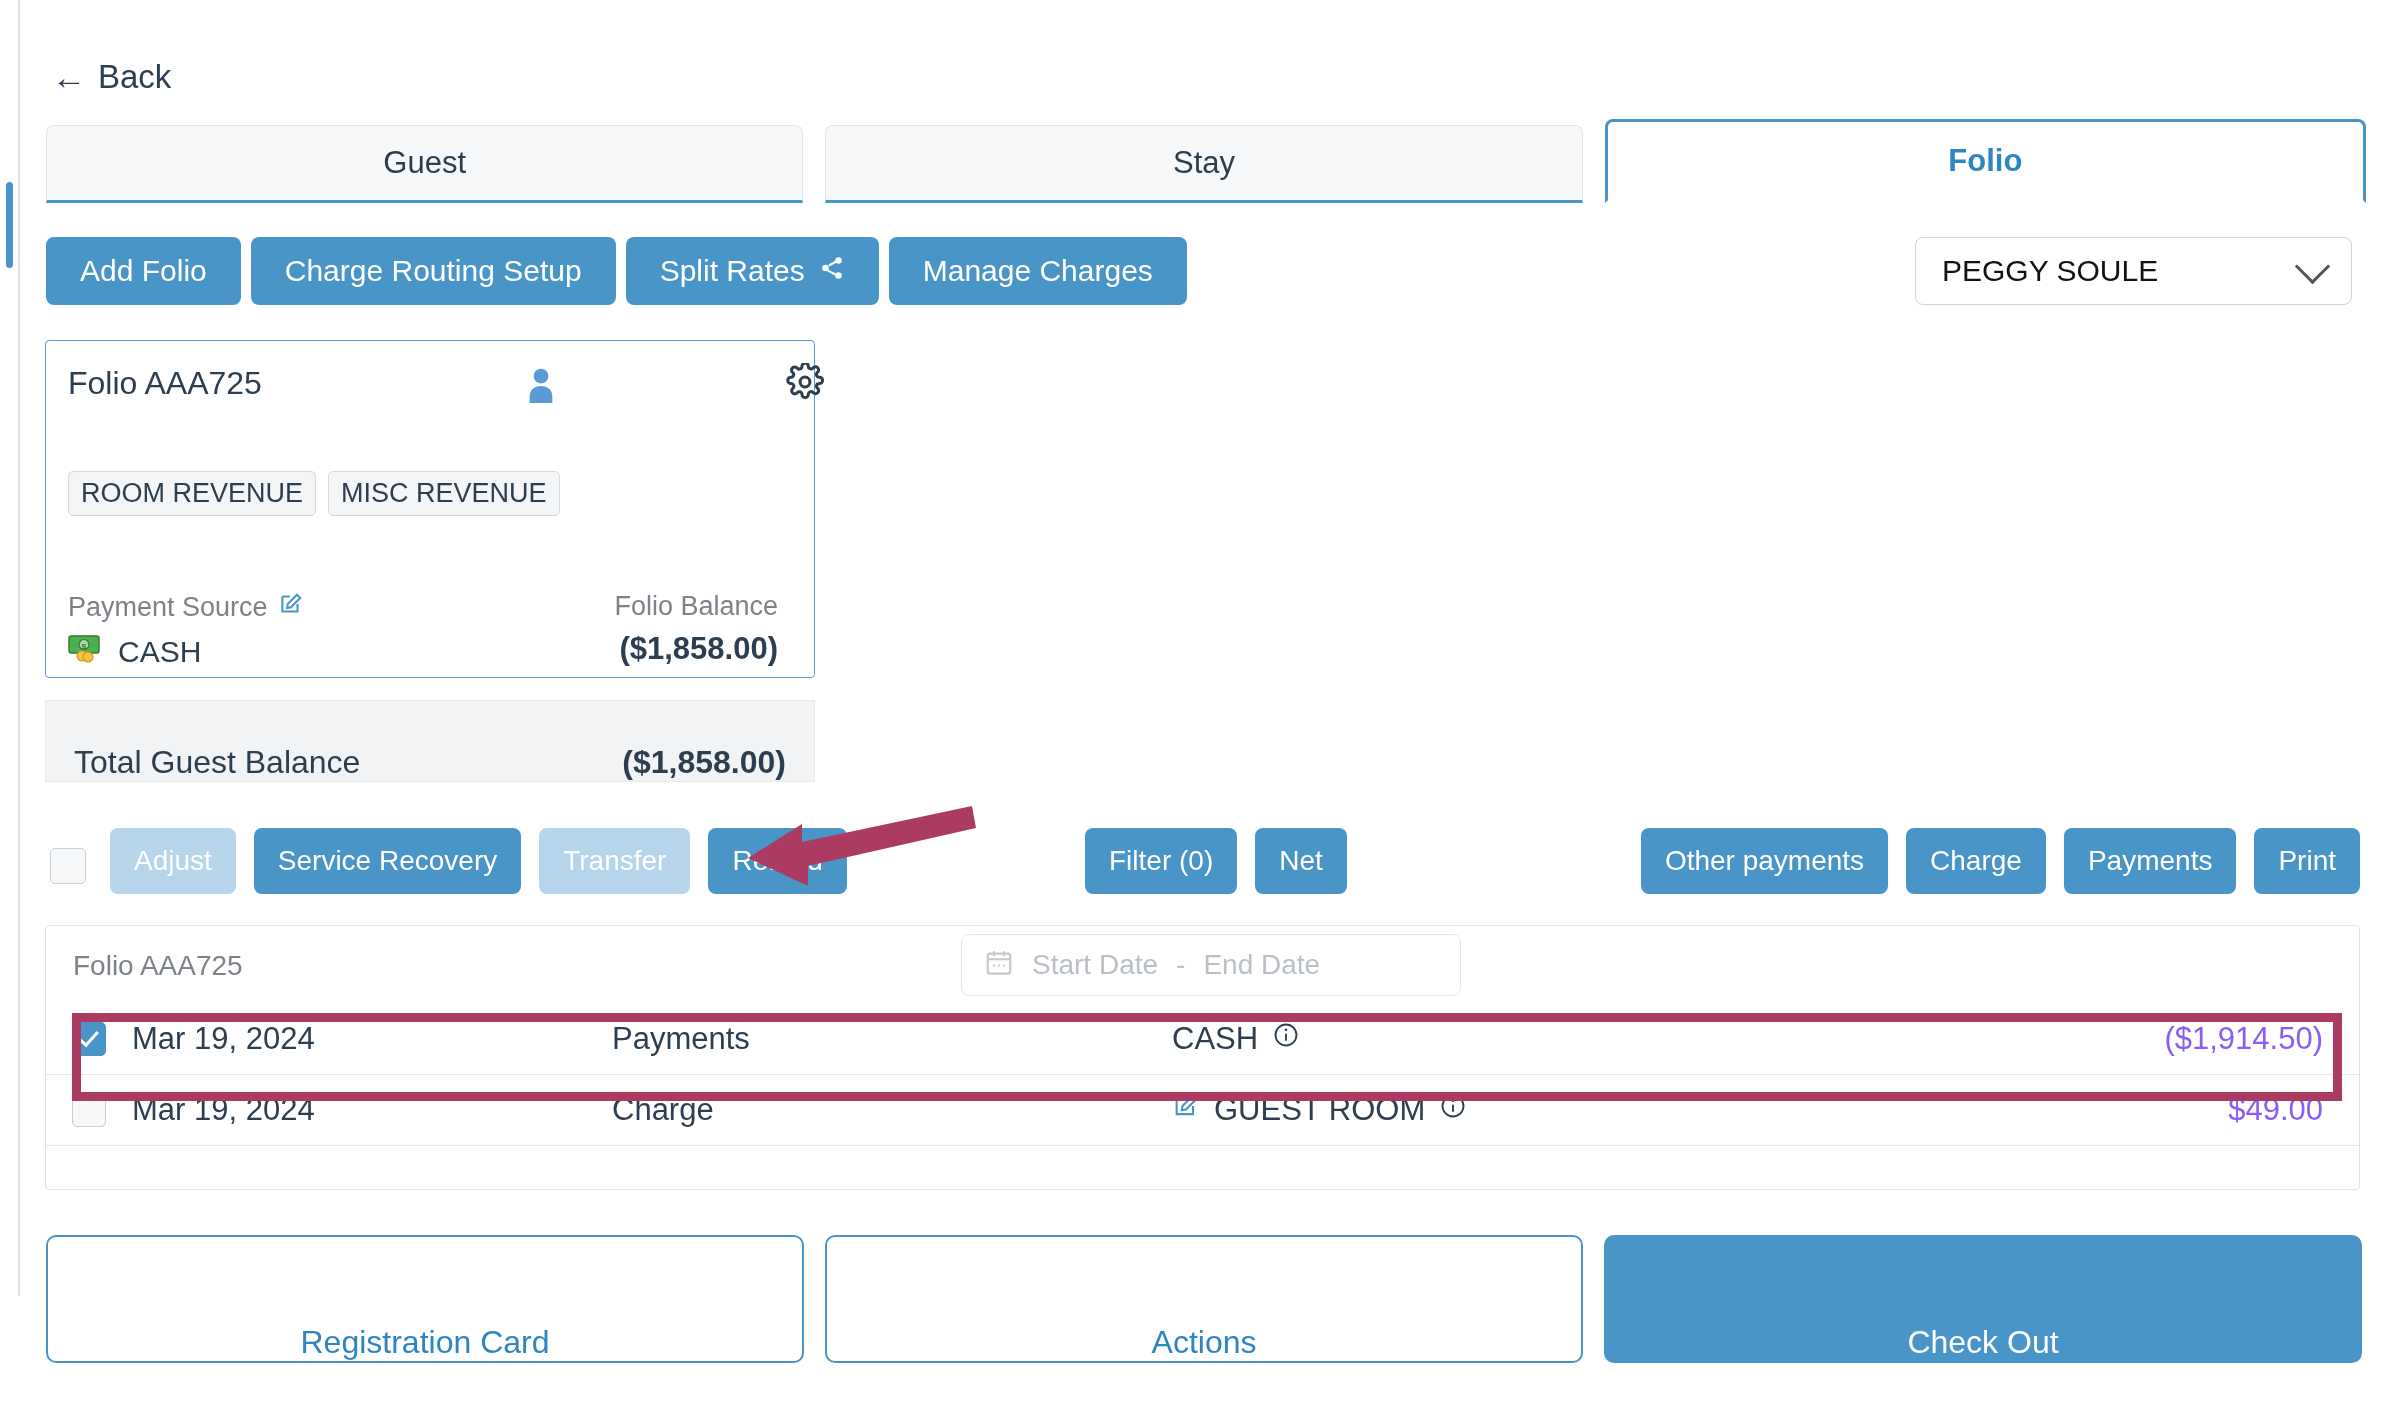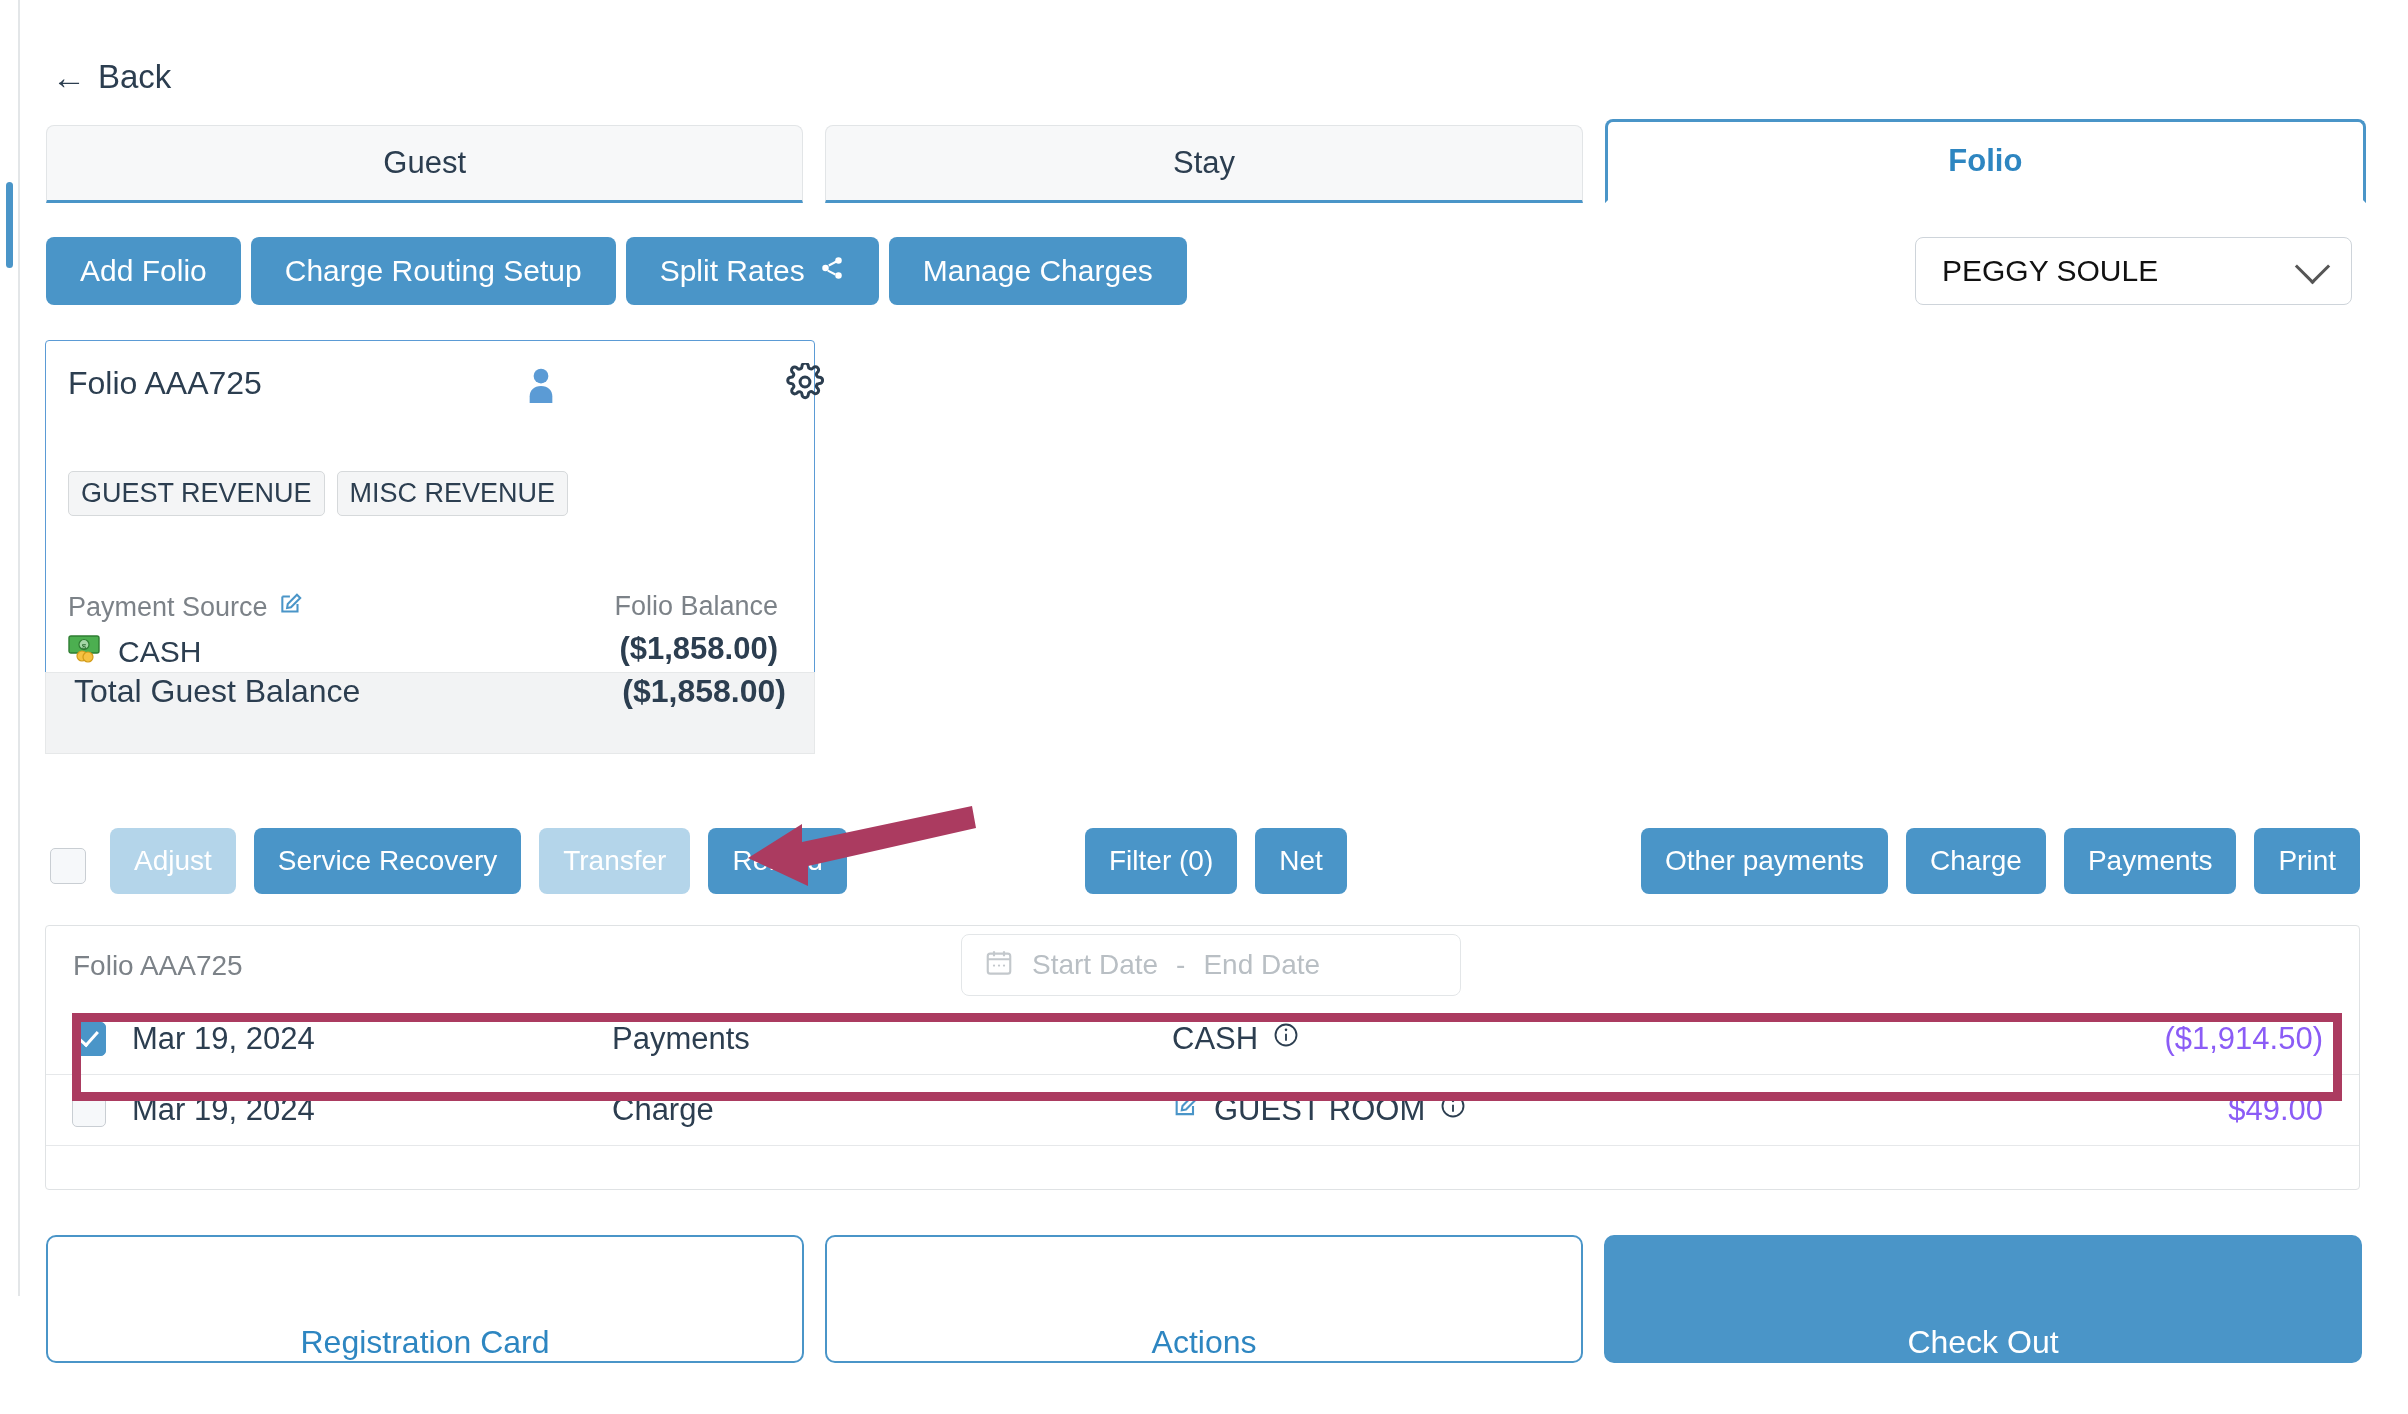--- a/index.html
+++ b/index.html
@@ -52,23 +52,23 @@
   .fc-gear{position:absolute;left:740px;top:22px;cursor:pointer;}
   .fc-tags{position:absolute;left:22px;top:130px;display:flex;gap:12px;}
   .tag{border:1px solid #d6d9db;border-radius:5px;background:#f4f5f6;
        font-size:27px;color:#2c3e50;padding:6px 12px;}
   .fc-paysrc-label{position:absolute;left:22px;top:250px;font-size:27px;color:#7c8288;display:flex;align-items:center;gap:10px;}
   .fc-paysrc-val{position:absolute;left:22px;top:292px;display:flex;align-items:center;gap:14px;font-size:30px;color:#2c3e50;}
   .fc-bal-label{position:absolute;right:36px;top:250px;font-size:27px;color:#7c8288;}
   .fc-bal-val{position:absolute;right:36px;top:290px;font-size:31px;font-weight:bold;color:#2c3e50;}
 
   
-  .total-bar{position:absolute;left:45px;top:672px;width:770px;height:82px;
+  .total-bar{position:absolute;left:45px;top:700px;width:770px;height:82px;
      background:#f2f3f4;border:1px solid #e6e8e9;box-sizing:border-box;
-     display:flex;align-items:flex-start;justify-content:space-between;padding:0 28px;}
+     display:flex;align-items:flex-end;justify-content:space-between;padding:0 28px;}
   .total-bar .lbl{font-size:32px;color:#2c3e50;}
   .total-bar .val{font-size:32px;font-weight:bold;color:#2c3e50;}
 
   
   .toolbar{position:absolute;left:45px;top:828px;width:2315px;height:76px;}
   .tb-check{position:absolute;left:5px;top:20px;width:34px;height:34px;
        border:1px solid #c9ced3;border-radius:5px;background:#f6f8fa;cursor:pointer;}
   .tb-left{position:absolute;left:65px;top:0;display:flex;gap:18px;}
   .tb-mid{position:absolute;left:1040px;top:0;display:flex;gap:18px;}
   .tb-right{position:absolute;right:0;top:0;display:flex;gap:18px;padding-left:8px;}
@@ -175,21 +175,21 @@
     </div>
 
     <div class="fc-gear">
       <svg width="38" height="38" viewBox="0 0 24 24" fill="none" stroke="#2c3e50" stroke-width="1.9">
         <circle cx="12" cy="12" r="3.1"></circle>
         <path d="M19.4 13.9a1.6 1.6 0 0 0 .3 1.8l.1.1a2 2 0 1 1-2.8 2.8l-.1-.1a1.6 1.6 0 0 0-1.8-.3 1.6 1.6 0 0 0-1 1.5v.2a2 2 0 0 1-4 0v-.1a1.6 1.6 0 0 0-1-1.5 1.6 1.6 0 0 0-1.8.3l-.1.1a2 2 0 1 1-2.8-2.8l.1-.1a1.6 1.6 0 0 0 .3-1.8 1.6 1.6 0 0 0-1.5-1h-.2a2 2 0 0 1 0-4h.1a1.6 1.6 0 0 0 1.5-1 1.6 1.6 0 0 0-.3-1.8l-.1-.1a2 2 0 1 1 2.8-2.8l.1.1a1.6 1.6 0 0 0 1.8.3h.1a1.6 1.6 0 0 0 1-1.5v-.2a2 2 0 0 1 4 0v.1a1.6 1.6 0 0 0 1 1.5 1.6 1.6 0 0 0 1.8-.3l.1-.1a2 2 0 1 1 2.8 2.8l-.1.1a1.6 1.6 0 0 0-.3 1.8v.1a1.6 1.6 0 0 0 1.5 1h.2a2 2 0 0 1 0 4h-.1a1.6 1.6 0 0 0-1.5 1z"></path>
       </svg>
     </div>
 
     <div class="fc-tags">
-      <span class="tag">GUEST REVENUE</span>
+      <span class="tag">ROOM REVENUE</span>
       <span class="tag">MISC REVENUE</span>
     </div>
 
     <div class="fc-paysrc-label">
       <span>Payment Source</span>
       <span>
         <svg width="26" height="26" viewBox="0 0 24 24" fill="none" stroke="#4a95c8" stroke-width="1.9">
           <path d="M4 5h7M4 5v14h14v-7"></path>
             <path d="M17.5 3.5l3 3L12 15l-3.6.6.6-3.6z"></path>
         </svg>

